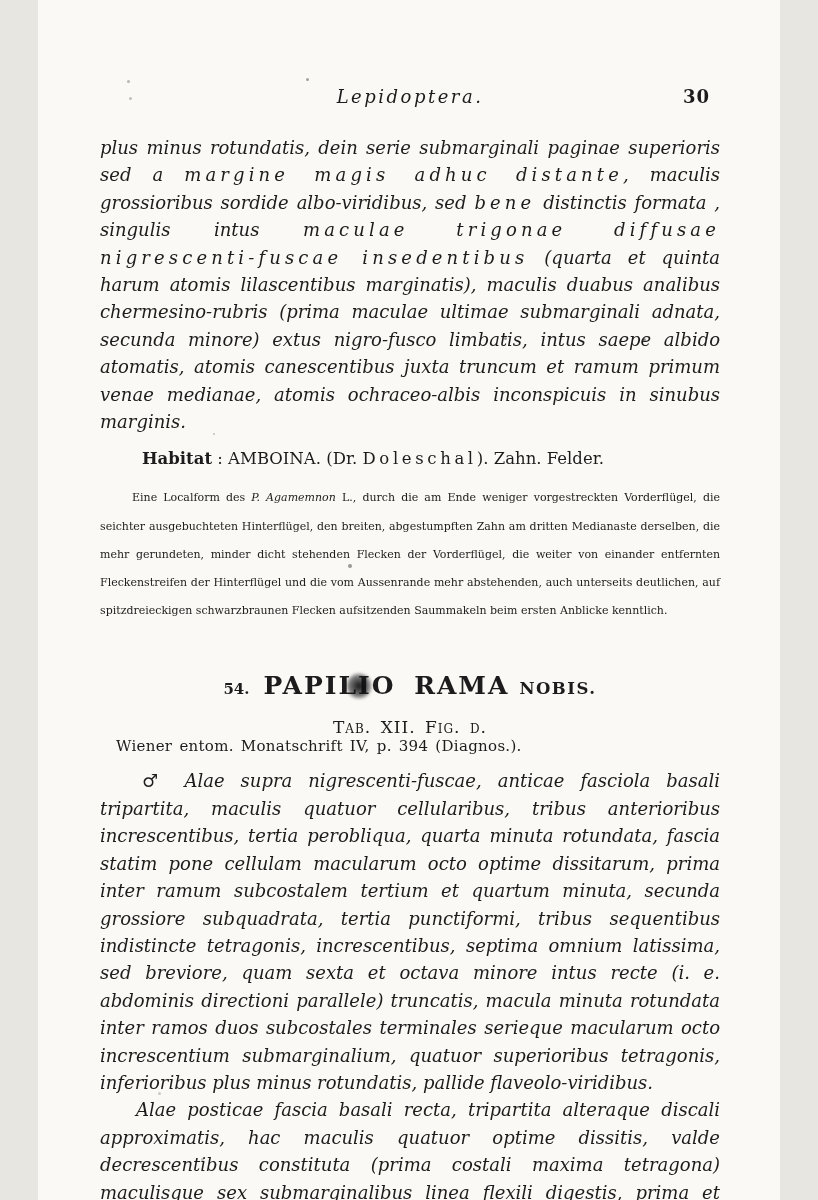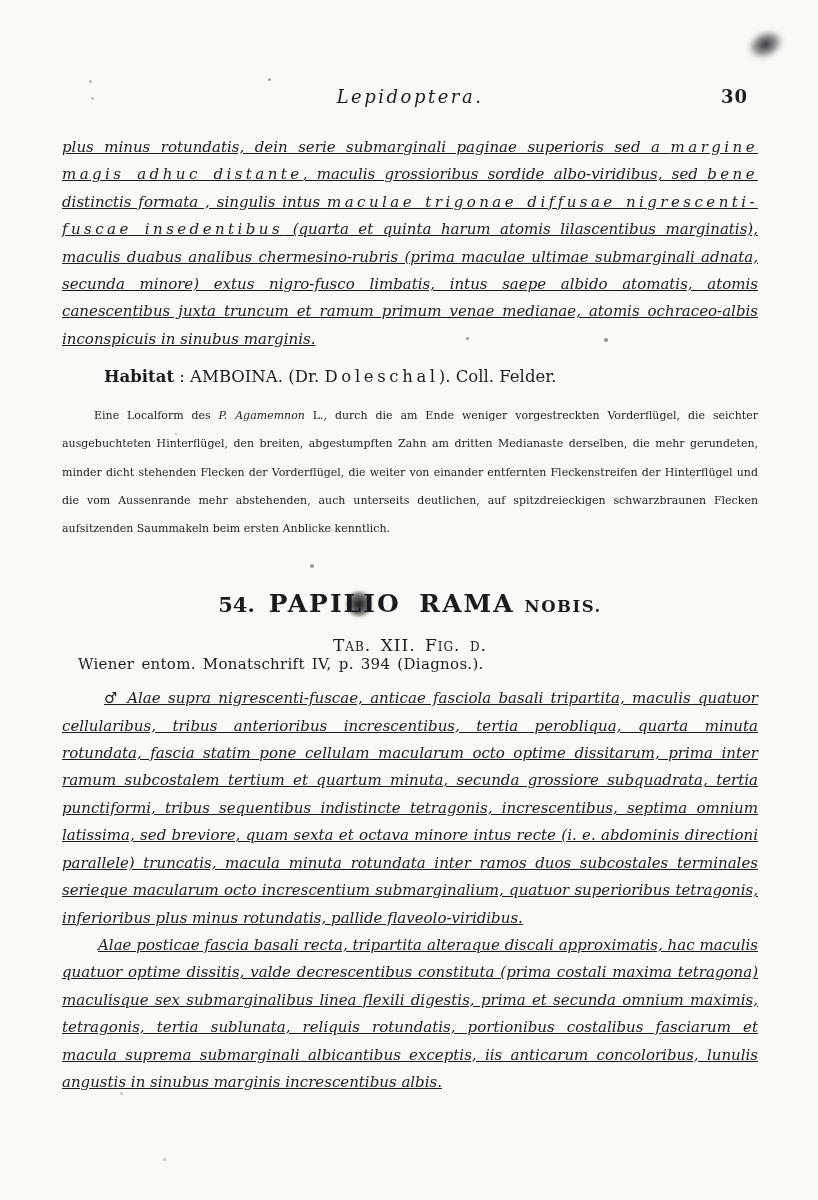--- a/index.html
+++ b/index.html
@@ -1,54 +1,54 @@
 <!DOCTYPE html>
 <html style="--paper: #faf9f5; --ink: #1c1c1c;"><head>
 <meta charset="utf-8">
 <title>Scanned page</title>
 <style>
   html,body{margin:0;padding:0;background:#e8e6e1;}
   .page{
     position:relative;
-    width:818px;height:1200px;
+    width:742px;height:1200px;
     margin:0 auto;
     background:var(--paper,#faf9f5);
     color:var(--ink,#1c1c1c);
     font-family:"DejaVu Serif","Liberation Serif",serif;
     box-sizing:border-box;
     padding:86px 60px 0 62px;
     overflow:hidden;
   }
   
   .running-header{position:relative;height:28px;}
   .rh-title{
     position:absolute;left:0;right:0;text-align:center;
     font-style:italic;font-size:18px;letter-spacing:2.5px;
   }
   .rh-page{position:absolute;right:10px;top:0;font-weight:bold;font-size:18px;letter-spacing:1px;}
 
   
   .para{margin:0;text-align:justify;}
-  .it-para{font-size:15px;line-height:27.4px;font-style:italic;text-decoration:underline;}
+  .it-para{font-size:18px;line-height:27.4px;font-style:italic;}
   .cont{margin-top:20px;}
   .habitat{margin:12px 0 0 0;font-size:16.5px;line-height:24px;padding-left:42px;}
   .german{margin-top:13px;font-size:11px;line-height:28.2px;text-indent:32px;font-style:normal;}
   .ind{text-indent:42px;margin-top:12px;}
   .ind2{text-indent:36px;margin-top:0;}
 
   
   .sg-it{font-style:italic;}
   .sg-itsp{font-style:italic;letter-spacing:0.23em;}
   .sg-rm{font-style:normal;}
   .sg-rmsp{font-style:normal;letter-spacing:0.22em;}
   .sg-b{font-style:normal;font-weight:bold;}
 
   
   .heading{position:relative;margin-top:46px;text-align:center;white-space:nowrap;}
-  .h-num{font-weight:bold;font-size:21px;margin-right:14px;}
+  .h-num{font-weight:bold;font-size:15px;margin-right:14px;}
   .h-name{font-weight:bold;font-size:25px;letter-spacing:2px;word-spacing:8px;}
   .h-auth{font-weight:bold;font-size:16.5px;letter-spacing:1.5px;margin-left:10px;}
   .blot{
     position:absolute;left:calc(50% - 64px);top:2px;width:26px;height:26px;border-radius:50%;
     background:radial-gradient(ellipse at center, rgba(8,8,10,0.95) 0%, rgba(25,25,28,0.55) 55%, rgba(60,60,65,0) 78%);
     filter:blur(1.5px);
   }
   .tabline{margin-top:17px;text-align:center;font-variant:small-caps;font-size:17px;letter-spacing:1px;word-spacing:3px;}
   .refline{padding-left:16px;font-size:15px;letter-spacing:0.3px;word-spacing:2px;}
 
@@ -77,21 +77,21 @@
   <div class="speck" style="left:120px;top:1092px;width:3px;height:3px;opacity:.25;"></div>
   <div class="speck" style="left:163px;top:1158px;width:3px;height:3px;opacity:.3;"></div>
 
   <div class="running-header">
     <span class="rh-title">Lepidoptera.</span>
     <span class="rh-page">30</span>
   </div>
 
   <p class="para it-para cont"><span class="sg-it">plus minus rotundatis, dein serie submarginali paginae superioris sed a </span><span class="sg-itsp">margine magis adhuc distante</span><span class="sg-it">, maculis grossioribus sordide albo-viridibus, sed </span><span class="sg-itsp">bene</span><span class="sg-it"> distinctis formata , singulis intus </span><span class="sg-itsp">maculae trigonae diffusae nigrescenti-fuscae insedentibus</span><span class="sg-it"> (quarta et quinta harum atomis lilascentibus marginatis), maculis duabus analibus chermesino-rubris (prima maculae ultimae submarginali adnata, secunda minore) extus nigro-fusco limbatis, intus saepe albido atomatis, atomis canescentibus juxta truncum et ramum primum venae medianae, atomis ochraceo-albis inconspicuis in sinubus marginis.</span></p>
 
-  <p class="habitat"><span class="sg-b">Habitat</span><span class="sg-rm"> :  AMBOINA. (Dr. </span><span class="sg-rmsp">Doleschal</span><span class="sg-rm">). Coll. Felder.</span></p>
+  <p class="habitat"><span class="sg-b">Habitat</span><span class="sg-rm"> :  AMBOINA. (Dr. </span><span class="sg-rmsp">Doleschal</span><span class="sg-rm">). Zahn. Felder.</span></p>
 
   <p class="para german"><span class="sg-rm">Eine Localform des </span><span class="sg-it">P. Agamemnon</span><span class="sg-rm"> L., durch die am Ende weniger vorgestreckten Vorderflügel, die seichter ausgebuchteten Hinterflügel, den breiten, abgestumpften Zahn am dritten Medianaste derselben, die mehr gerundeten, minder dicht stehenden Flecken der Vorderflügel, die weiter von einander entfernten Fleckenstreifen der Hinterflügel und die vom Aussenrande mehr abstehenden, auch unterseits deutlichen, auf spitzdreieckigen schwarzbraunen Flecken aufsitzenden Saummakeln beim ersten Anblicke kenntlich.</span></p>
 
   <div class="heading">
     <span class="h-num">54.</span><span class="h-name">PAPILIO RAMA</span><span class="h-auth">NOBIS.</span>
     <span class="blot"></span>
   </div>
 
   <div class="tabline">Tab. XII. Fig. d.</div>
 

